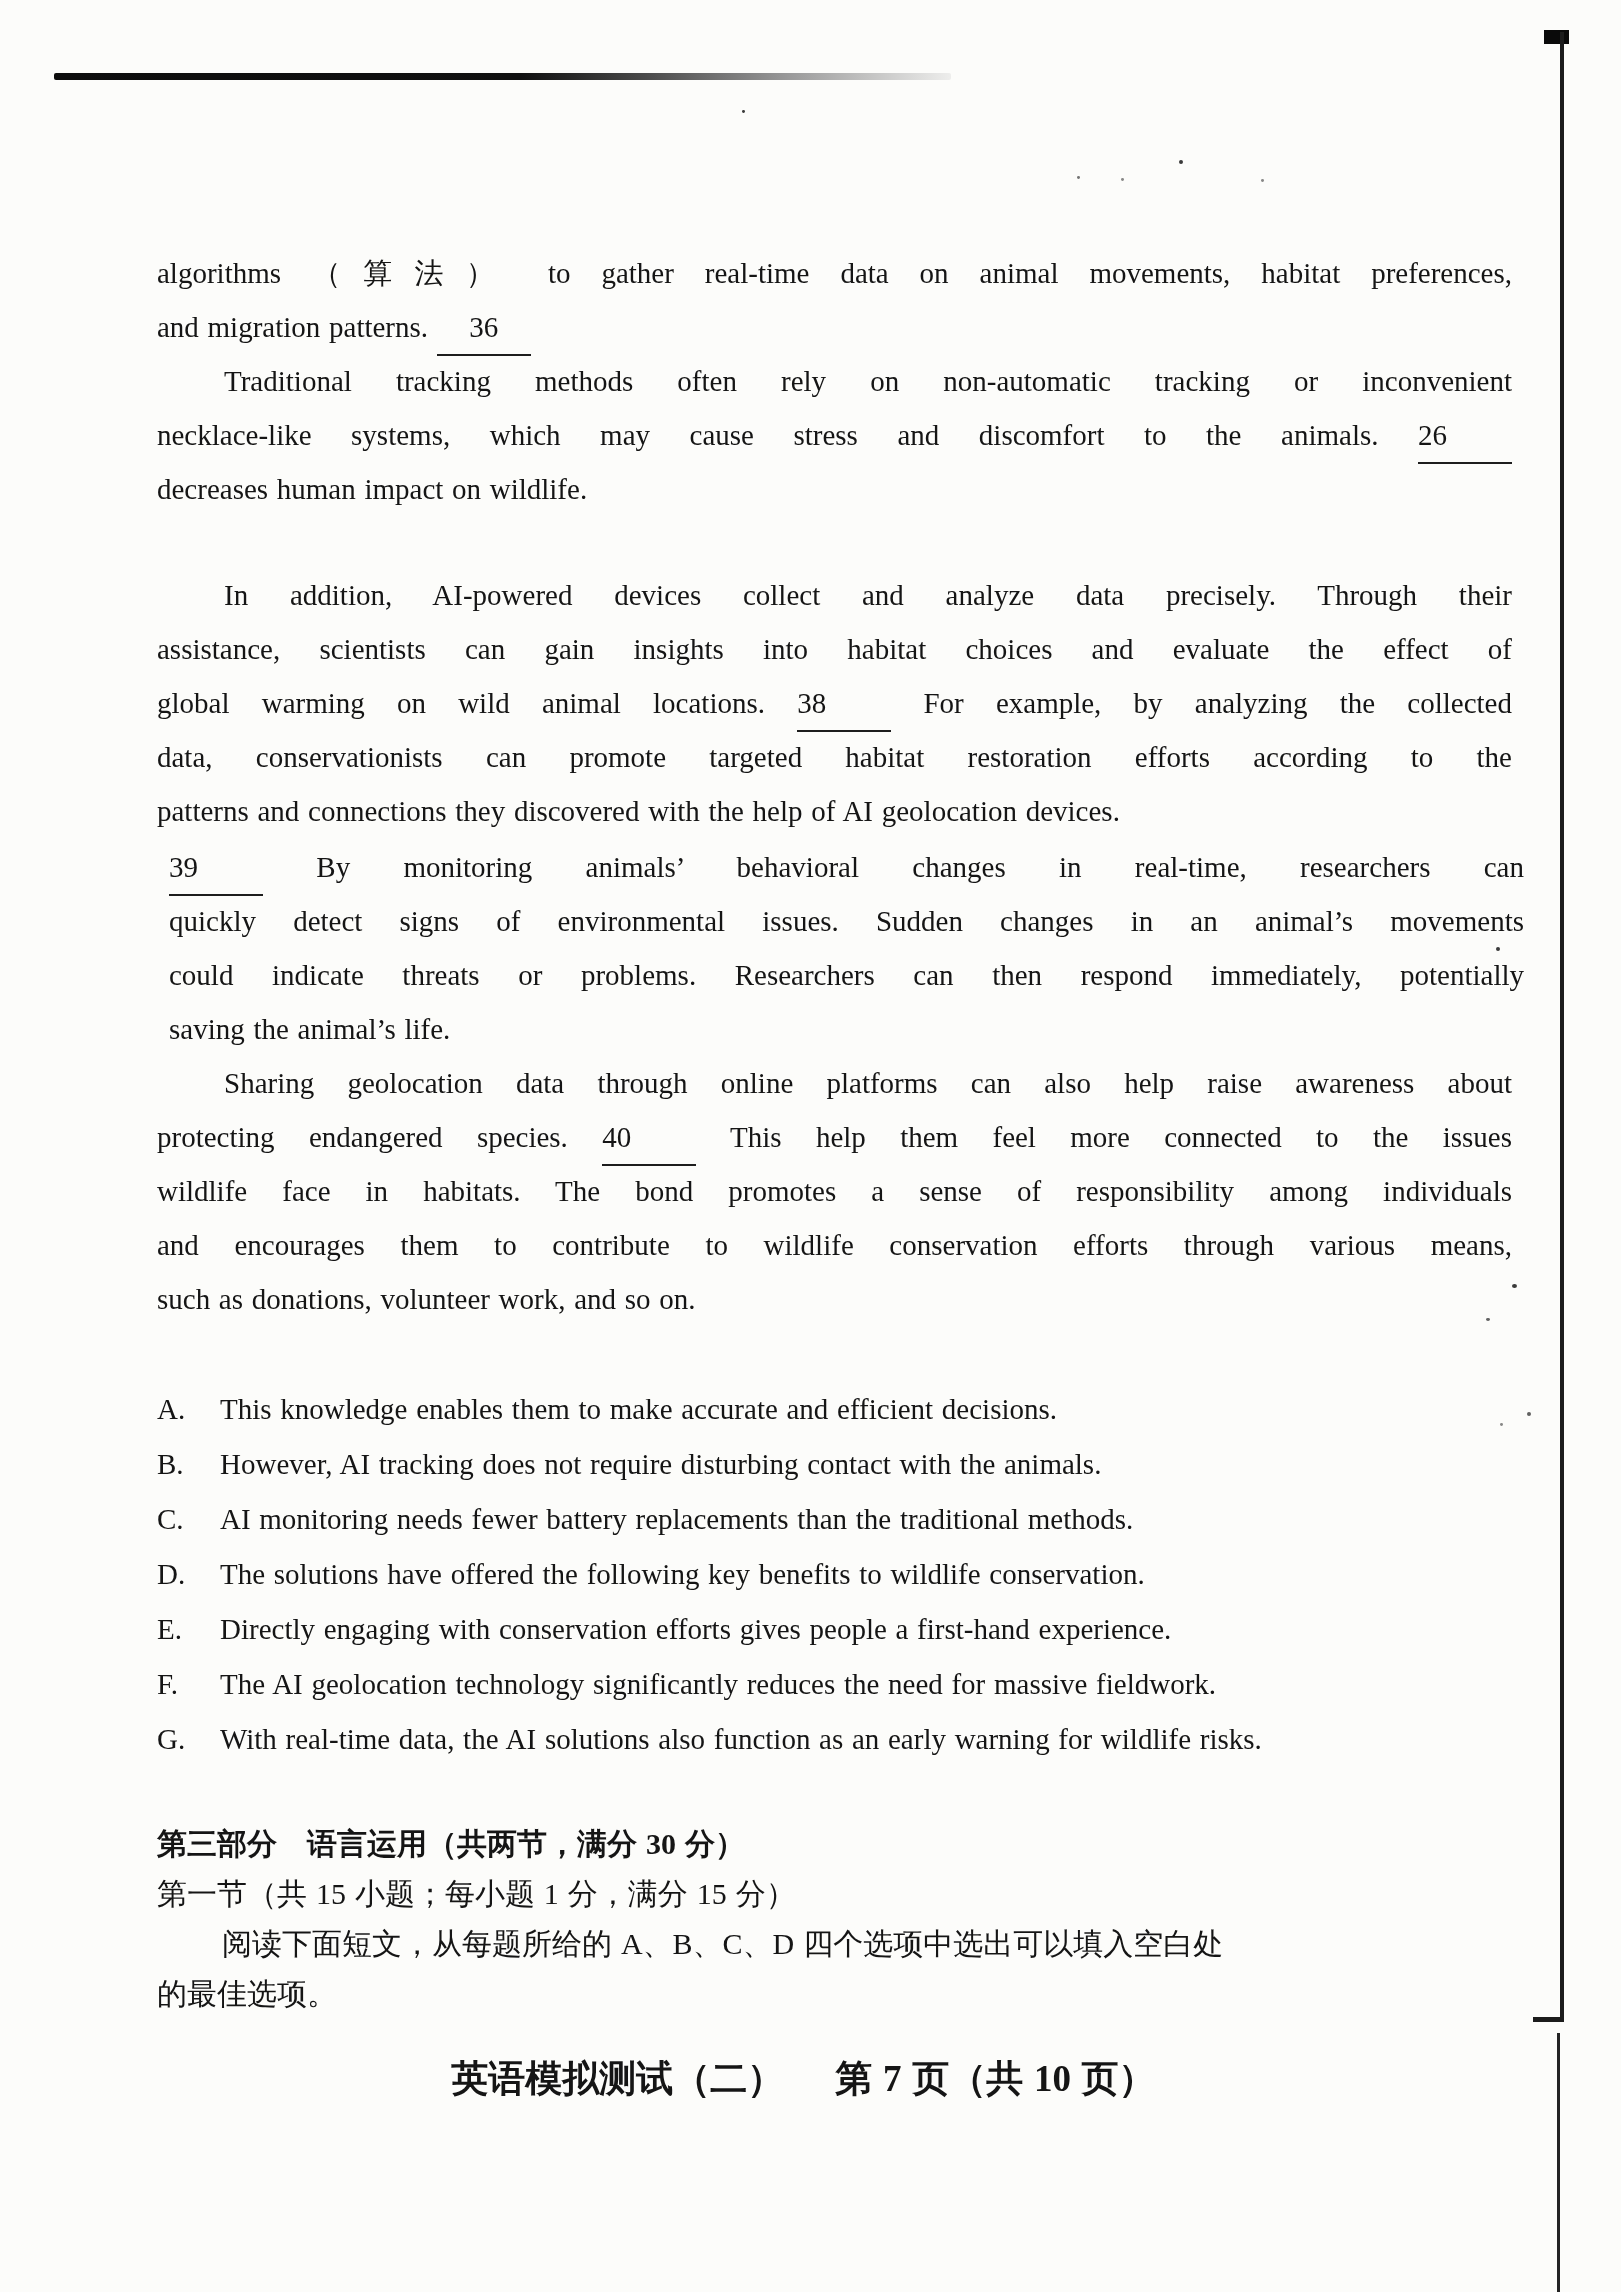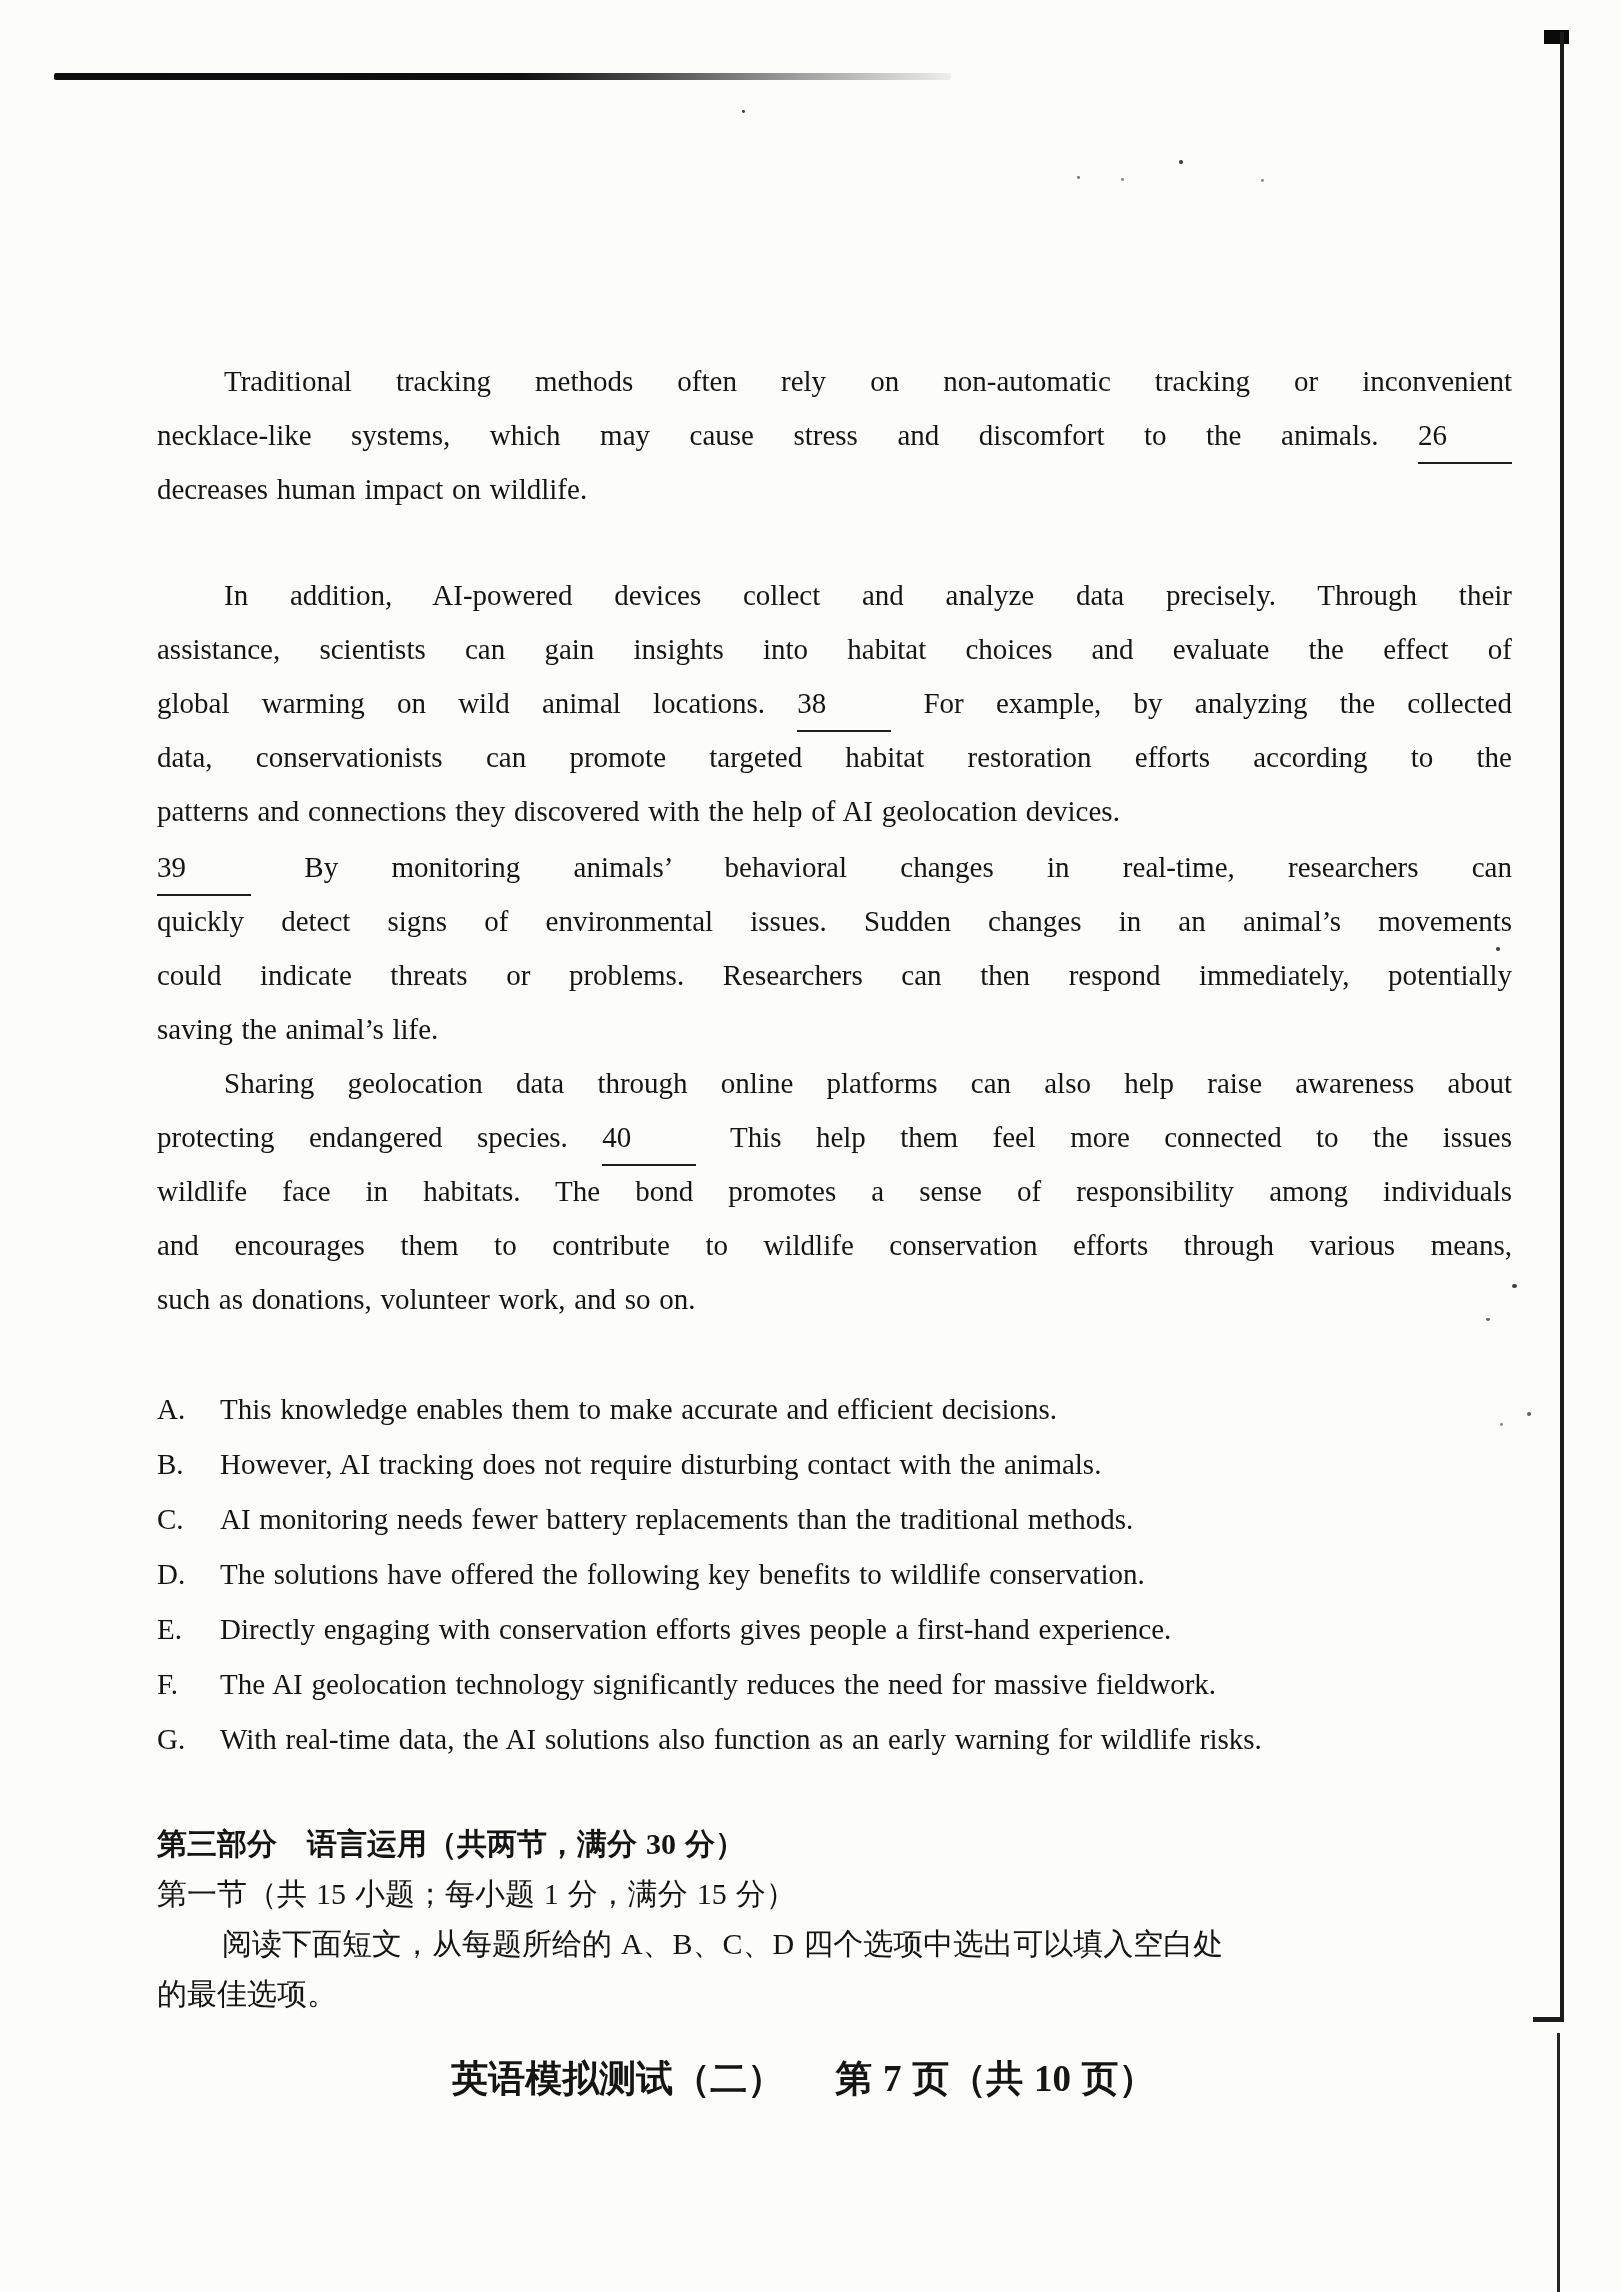--- a/index.html
+++ b/index.html
@@ -30,21 +30,21 @@
   .para {
     position:absolute; left:157px; width:1355px;
     font-size:29px; line-height:54px;
   }
   .para .ln { height:54px; overflow:visible; text-align:left; }
   .para .ln.just { text-align:justify; text-align-last:justify; }
   .para .ln.indent { text-indent:67px; }
   .p0 { top:246px; }
   .p1 { top:354px; }
   .p2 { top:568px; }
-  .p3 { top:840px; }
+  .p3 { top:840px;margin-left:12px; }
   .p4 { top:1056px; }
 
   .blank {
     display:inline-block; min-width:94px;
     border-bottom:2.9px solid #1d1d1d;
     text-align:center; text-indent:0;
   }
 
   
   .options {
@@ -84,20 +84,24 @@
   <div class="speck" style="left:1179px; top:160px;  width:3.9px; height:3.9px;"></div>
   <div class="speck" style="left:1077px; top:176px;  width:2.9px; height:2.9px; opacity:.7;"></div>
   <div class="speck" style="left:1121px; top:178px;  width:2.9px; height:2.9px; opacity:.6;"></div>
   <div class="speck" style="left:1261px; top:179px;  width:2.9px; height:2.9px; opacity:.6;"></div>
   <div class="speck" style="left:1496px; top:947px;  width:3.9px; height:3.9px;"></div>
   <div class="speck" style="left:1512px; top:1284px; width:4.9px; height:3.9px;"></div>
   <div class="speck" style="left:1486px; top:1318px; width:3.9px; height:2.9px; opacity:.8;"></div>
   <div class="speck" style="left:1527px; top:1412px; width:3.9px; height:3.9px; opacity:.8;"></div>
   <div class="speck" style="left:1500px; top:1423px; width:2.9px; height:2.9px; opacity:.6;"></div>
 
+  <div class="para p0">
+      <div class="ln just">algorithms （算法） to gather real-time data on animal movements, habitat preferences,</div>
+      <div class="ln">and migration patterns. <span class="blank">36</span></div>
+    </div>
   <div class="para p1">
       <div class="ln just indent">Traditional tracking methods often rely on non-automatic tracking or inconvenient</div>
       <div class="ln just">necklace-like systems, which may cause stress and discomfort to the animals. <span class="blank">26</span></div>
       <div class="ln">decreases human impact on wildlife.</div>
     </div>
   <div class="para p2">
       <div class="ln just indent">In addition, AI-powered devices collect and analyze data precisely. Through their</div>
       <div class="ln just">assistance, scientists can gain insights into habitat choices and evaluate the effect of</div>
       <div class="ln just">global warming on wild animal locations. <span class="blank">38</span> For example, by analyzing the collected</div>
       <div class="ln just">data, conservationists can promote targeted habitat restoration efforts according to the</div>

